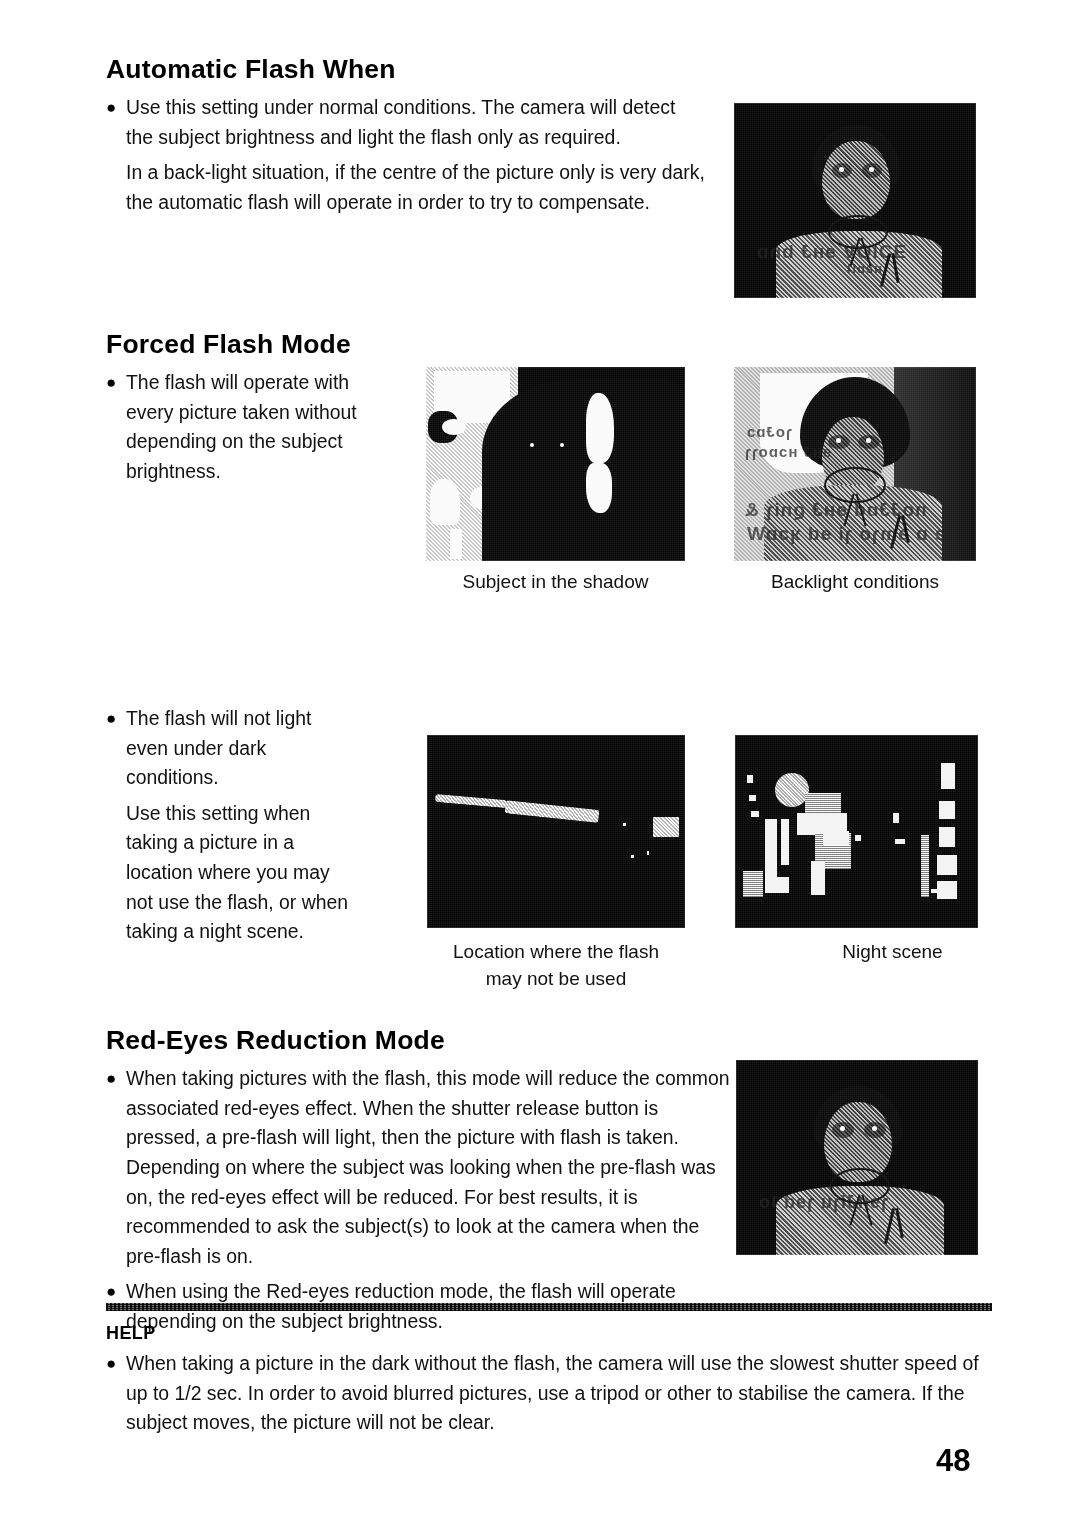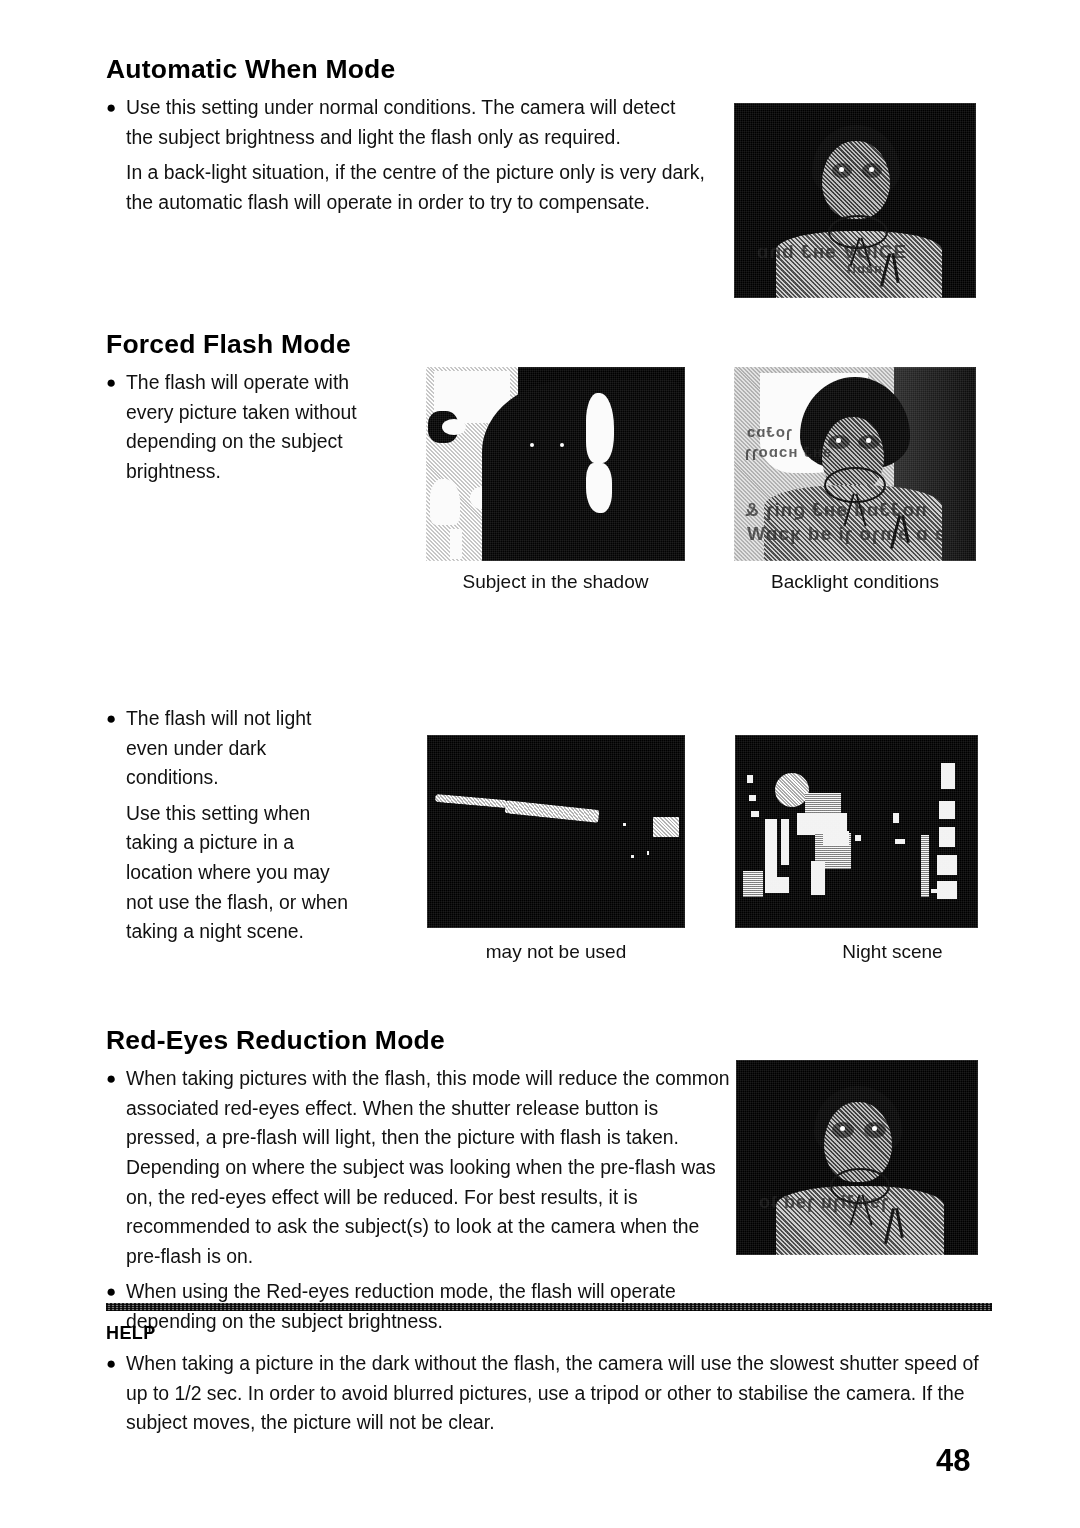--- a/index.html
+++ b/index.html
@@ -189,21 +189,21 @@
     font-weight: bold;
     color: #000;
   }
 </style>
 </head>
 <body>
 
 <div class="page">
 
   <div style="position:absolute; left:106px; top:55px; width:600px;">
-    <div class="h2">Automatic When Mode</div>
+    <div class="h2">Automatic Flash When</div>
     <div style="height:9px"></div>
     <div class="bullet-row body-txt">
       <span class="bullet-dot">●</span>
       <span class="bullet-body">Use this setting under normal conditions. The camera will detect the subject brightness and light the flash only as required.</span>
     </div>
     <div class="gap"></div>
     <div class="body-txt para-indent">In a back-light situation, if the centre of the picture only is very dark, the automatic flash will operate in order to try to compensate.</div>
   </div>
 
   <div class="photo" style="left:734px; top:103px; width:242px; height:195px;">
@@ -292,20 +292,21 @@
     <div class="streak" style="left:8px; top:62px; width:72px; height:8px; transform:rotate(5deg); border-radius:4px;"></div>
     <div class="streak" style="left:78px; top:70px; width:94px; height:13px; transform:rotate(6deg); border-radius:3px;"></div>
     <div class="streak" style="left:226px; top:82px; width:26px; height:20px;"></div>
     <div class="neon" style="left:196px; top:88px; width:3px; height:3px;"></div>
     <div class="neon" style="left:204px; top:120px; width:3px; height:3px;"></div>
     <div class="neon" style="left:220px; top:116px; width:2px; height:4px;"></div>
     <div class="grain"></div>
     <div class="edge"></div>
   </div>
   <div class="caption" style="position:absolute; left:420px; top:938px; width:272px;">
+    <div>Location where  the flash</div>
     <div>may not be used</div>
   </div>
 
   <div class="photo" style="left:735px; top:735px; width:243px; height:193px;">
     <div class="neon-round" style="left:40px; top:38px; width:34px; height:34px;"></div>
     <div class="neon-dim" style="left:70px; top:58px; width:36px; height:26px;"></div>
     <div class="neon" style="left:62px; top:78px; width:50px; height:22px;"></div>
     <div class="neon-dim" style="left:80px; top:98px; width:36px; height:36px;"></div>
     <div class="neon" style="left:88px; top:96px; width:26px; height:14px;"></div>
     <div class="neon" style="left:206px; top:28px; width:14px; height:26px;"></div>

